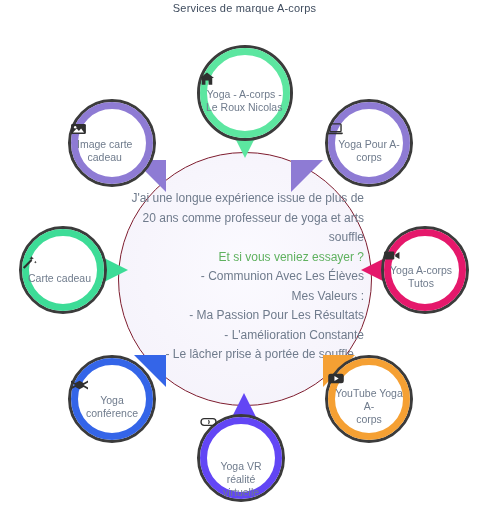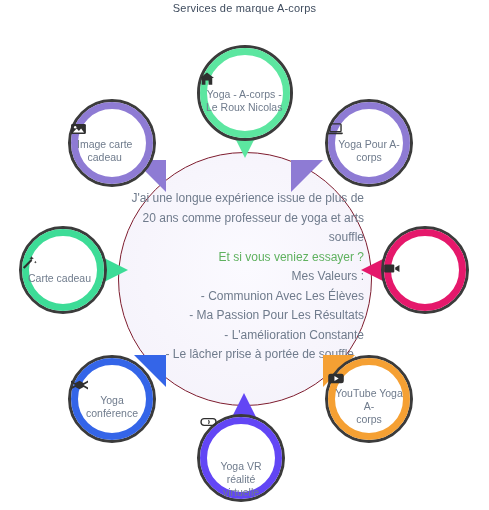--- a/index.html
+++ b/index.html
@@ -104,22 +104,22 @@
 
   <div class="title">Services de marque A-corps</div>
 
   <div class="hub"></div>
   <div class="hub-ring"></div>
   <div class="hub-text" id="hub-text">
       <div>J'ai une longue expérience issue de plus de</div>
       <div>20 ans comme professeur de yoga et arts</div>
       <div>souffle</div>
       <div class="accent">Et si vous veniez essayer ?</div>
+      <div>- Communion Avec Les Élèves</div>
       <div>Mes Valeurs :</div>
-      <div>- Communion Avec Les Élèves</div>
       <div>- Ma Passion Pour Les Résultats</div>
       <div>- L'amélioration Constante</div>
       <div>- Le lâcher prise à portée de souffle...</div>
     </div>
 
   <div class="tail" style="--c:#5ce6a0;--tw:34px;left:228px;top:124px;clip-path:polygon(0 0,100% 0,50% 100%);"></div>
   <div class="node" style="--d:96px;--c:#5ce6a0;left:197px;top:45px;">
     <div class="ring"></div>
     <div class="ico">
       <svg width="14" height="13" viewBox="0 0 16 14">
@@ -171,20 +171,22 @@
 
   <div class="tail" style="--c:#e5186b;--tw:32px;left:361px;top:254px;clip-path:polygon(100% 0,100% 100%,0 50%);"></div>
   <div class="node" style="--d:88px;--c:#e5186b;left:381px;top:226px;">
     <div class="ring"></div>
     <div class="ico">
       <svg width="16" height="11" viewBox="0 0 17 12">
           <rect x="0" y="1.6" width="11" height="8.8" rx="1.2" fill="#2f2f2f"></rect>
           <path fill="#2f2f2f" d="M12 5 16.6 2.2v7.6L12 7z"></path>
         </svg>
     </div>
+    <div class="lbl">Yoga A-corps
+Tutos</div>
   </div>
 
   <div class="tail" style="--c:#3465e8;--tw:32px;left:134px;top:355px;clip-path:polygon(0 0,100% 0,100% 100%);"></div>
   <div class="node" style="--d:88px;--c:#3465e8;left:68px;top:355px;">
     <div class="ring"></div>
     <div class="ico">
       <svg width="17" height="12" viewBox="0 0 18 12">
           <path fill="#2f2f2f" d="M0 1.2 4.6 4 9 1.6 13.4 4 18 1.2v2.1L13.4 6 18 8.7v2.1L13.4 8 9 10.4 4.6 8 0 10.8V8.7L4.6 6 0 3.3z"></path>
         </svg>
     </div>

